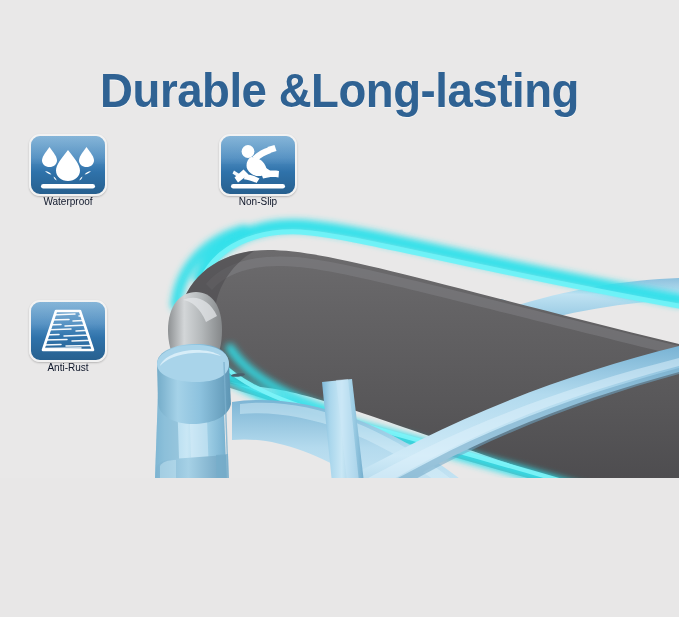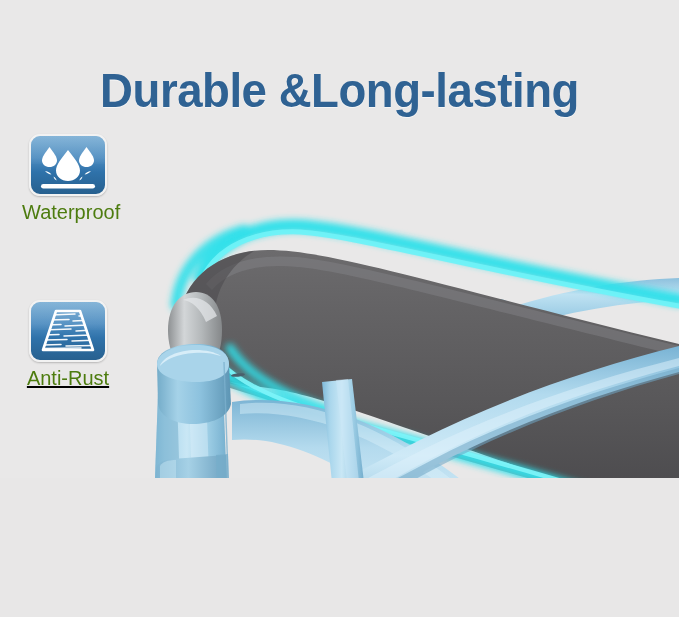--- a/index.html
+++ b/index.html
@@ -55,29 +55,28 @@
   }
   .badge-tile::after {
     content: "";
     position: absolute;
     left: 0; top: 0; right: 0; height: 48%;
     background: linear-gradient(180deg, rgba(255,255,255,0.22), rgba(255,255,255,0.02));
     pointer-events: none;
   }
   .badge-tile svg { position: relative; display: block; }
   .badge-label {
-    margin-top: 5px;
-    font-size: 20px;
-    color: #4d7c0f;
+    font-size: 10px;
+    color: #0f172a;
     font-family: "Liberation Sans", sans-serif;
     white-space: nowrap;
   }
   #badge-waterproof { left: 22px; top: 134px; }
   #badge-nonslip    { left: 212px; top: 134px; }
-  #badge-antirust   { left: 22px; top: 300px; text-decoration: underline; }
+  #badge-antirust   { left: 22px; top: 300px; }
 
   
   #product { position: absolute; left: 0; top: 0; width: 679px; height: 617px; z-index: 10; }
   #product svg { display: block; }
 </style>
 </head>
 <body>
 
 <div id="stage">
 
@@ -283,20 +282,49 @@
           <path d="M 60 35 C 57 35.6, 54.8 36.8, 53.6 38.6 C 55.6 38.3, 58 37.2, 60 35 Z"></path>
           <path d="M 51.5 40.5 C 49.8 41.6, 48.8 42.8, 48.4 44.4 C 50 43.8, 51.1 42.5, 51.5 40.5 Z"></path>
 
           <rect x="10" y="48" width="54" height="4.6" rx="2.3"></rect>
         </g>
       </svg>
     </div>
     <div class="badge-label">Waterproof</div>
   </div>
 
+  <div class="badge" id="badge-nonslip">
+    <div class="badge-tile">
+      <svg width="74" height="58" viewBox="0 0 74 58">
+        <g fill="#ffffff">
+
+          <circle cx="27" cy="15.5" r="6.4"></circle>
+
+          <path d="M 30 21 C 37 21, 43 25, 45 31 C 46.5 35.5, 44 39.5, 39.5 40 C 34 40.6, 29 38, 26.5 33.5 C 24.5 30, 25.5 23.5, 30 21 Z"></path>
+
+          <path d="M 31.5 20.5 C 36 16.5, 41.5 13, 47 11.5 L 50 17 C 45 18.6, 40 21.6, 36 25 Z"></path>
+
+          <path d="M 46.5 11 L 53.5 9 L 55.5 15 L 48.8 17 Z"></path>
+
+          <path d="M 33 28 C 38 28.6, 44 31, 49 34.5 L 46 39.6 C 41.5 36.6, 36.5 34.6, 32 34 Z"></path>
+
+          <path d="M 40 36.5 C 46 34.5, 52.5 34, 58 35 L 57.5 41.5 C 52.5 40.6, 47 41, 42 42.6 Z"></path>
+
+          <path d="M 24 38 C 29 38.6, 34 40, 38.5 42.6 L 35.5 47 C 31 44.8, 27 43.6, 23 43.2 Z"></path>
+
+          <path d="M 22.5 33.5 L 27.5 38.5 L 17 46.5 L 13.5 41.5 Z"></path>
+
+          <path d="M 13 34.5 L 20 39 L 18 42 L 11.5 37.5 Z" opacity="0.95"></path>
+
+          <rect x="10" y="48" width="54" height="4.6" rx="2.3"></rect>
+        </g>
+      </svg>
+    </div>
+    <div class="badge-label">Non-Slip</div>
+  </div>
 
   <div class="badge" id="badge-antirust">
     <div class="badge-tile">
       <svg width="74" height="58" viewBox="0 0 74 58">
         <defs>
           <clipPath id="clipPlate">
             <path d="M 25 9 L 49 9 L 62 48 L 12 48 Z"></path>
           </clipPath>
         </defs>
 

